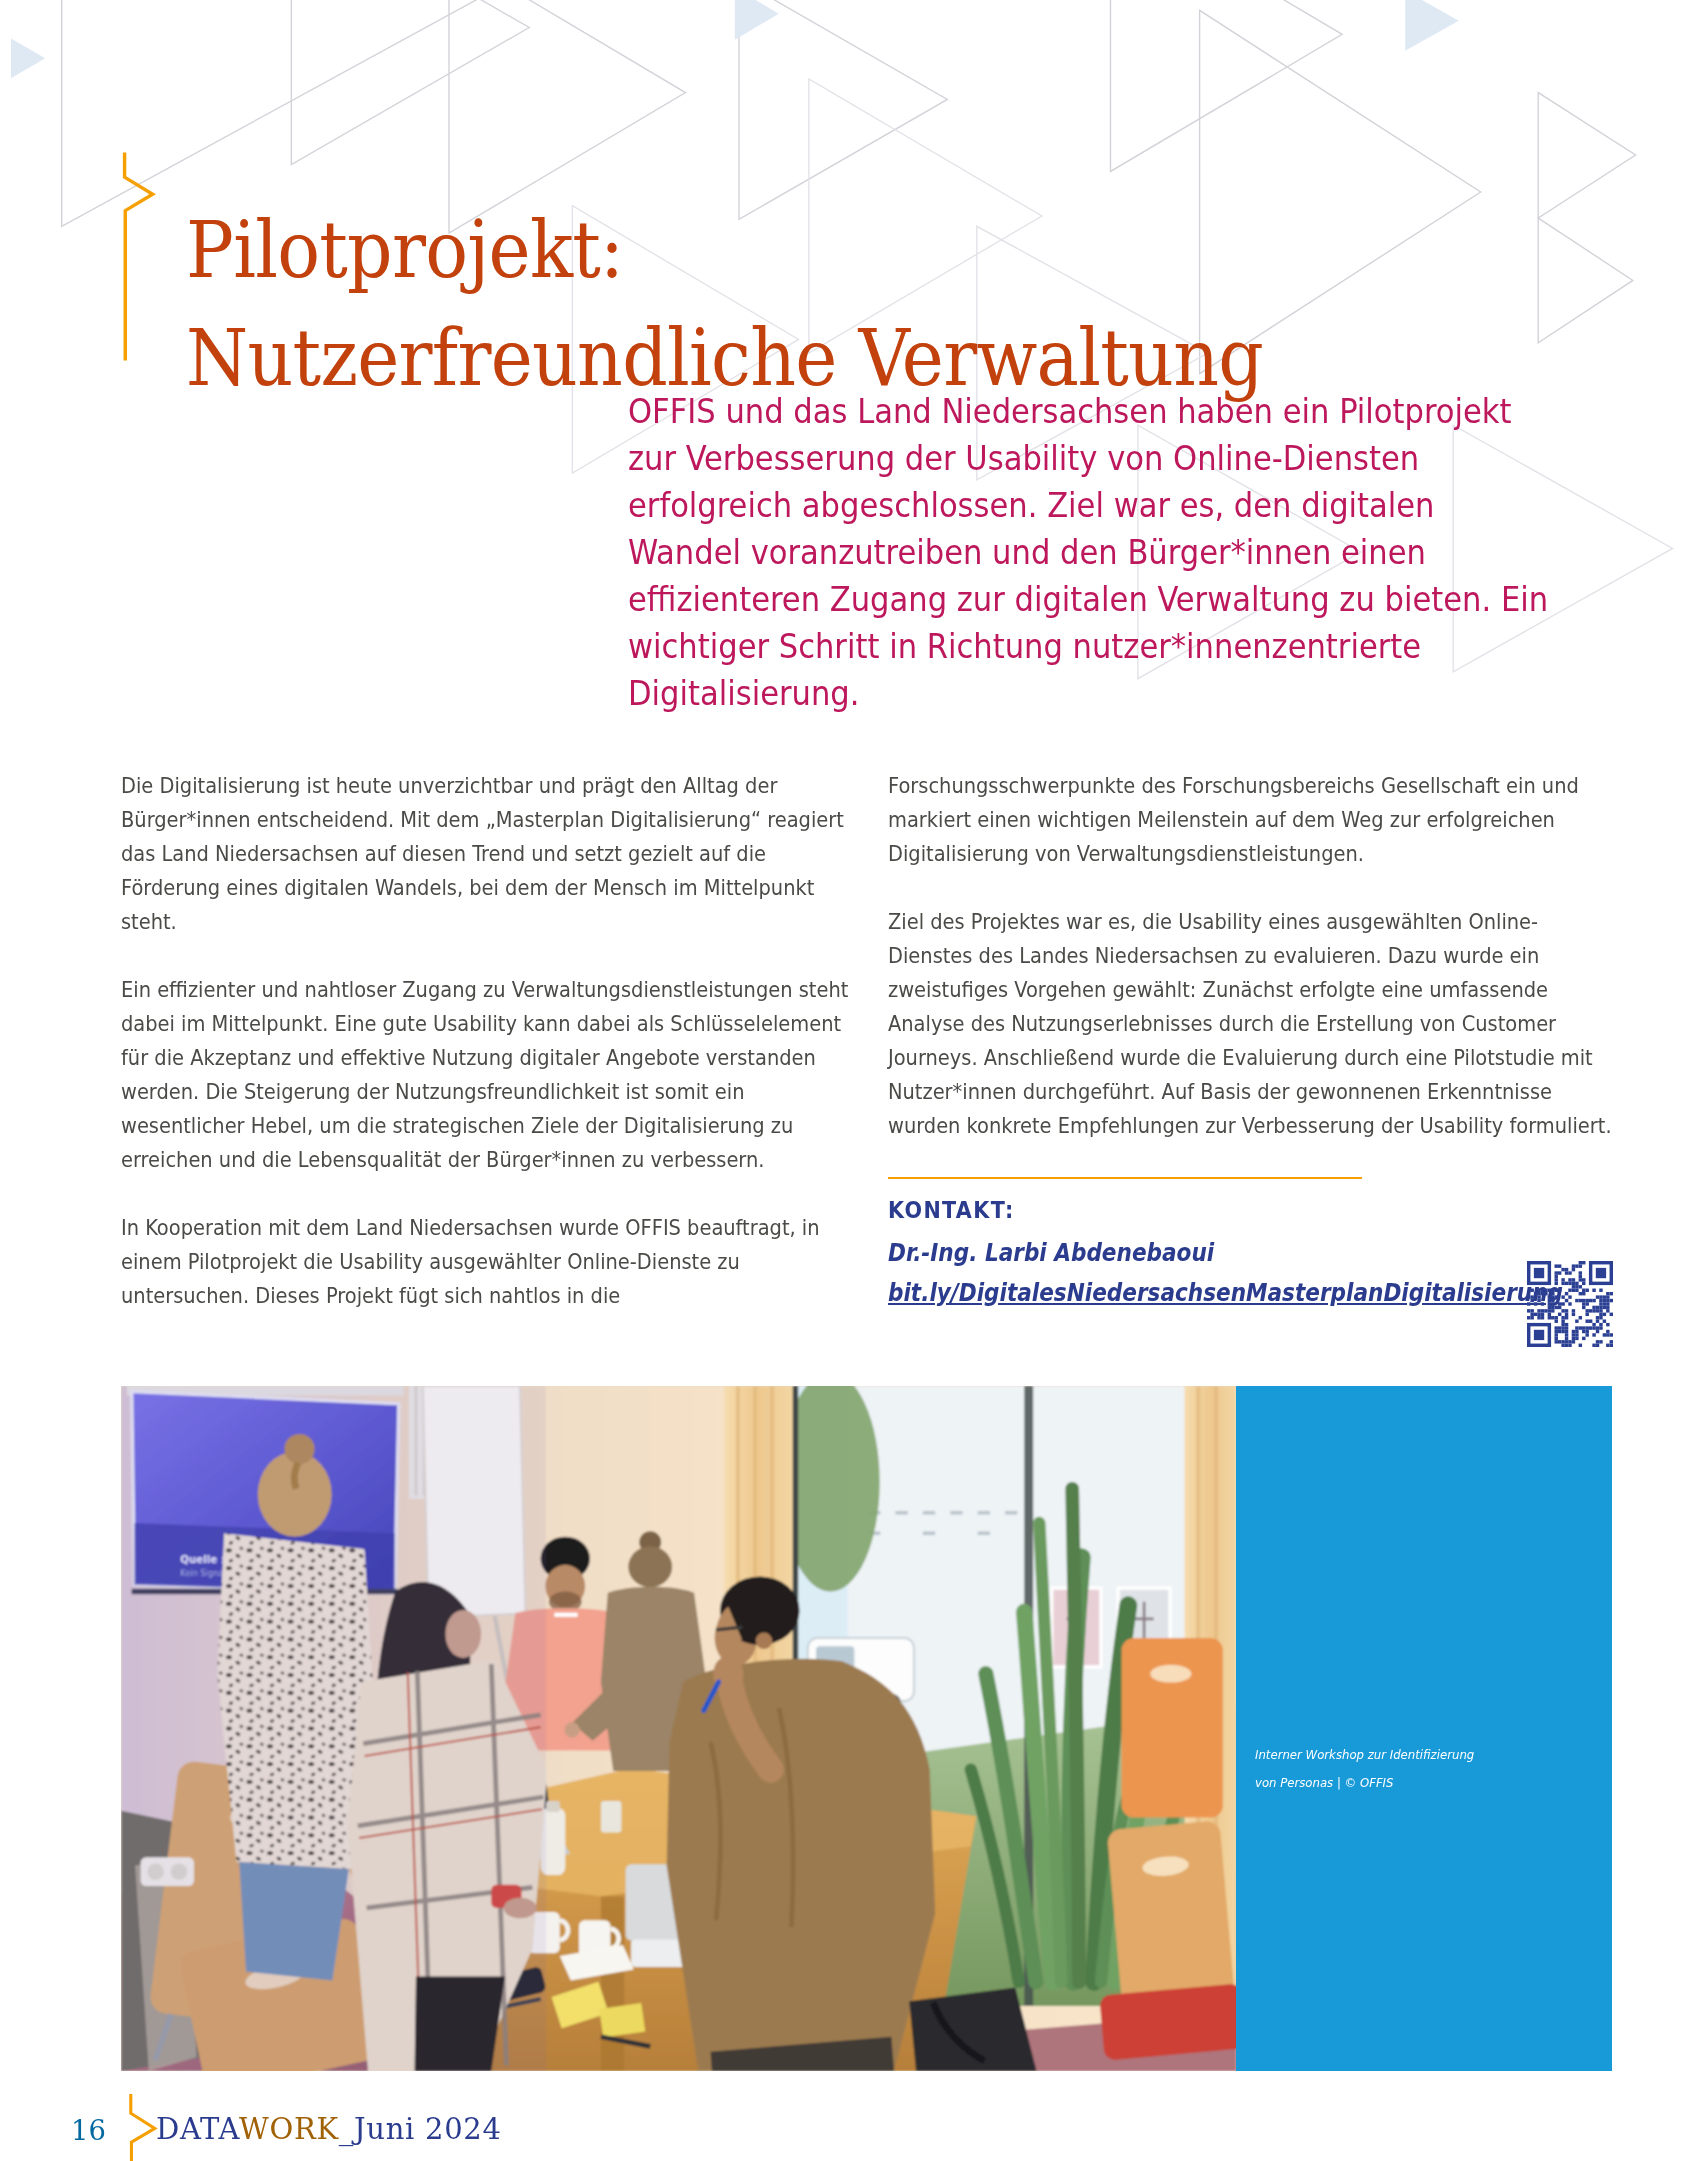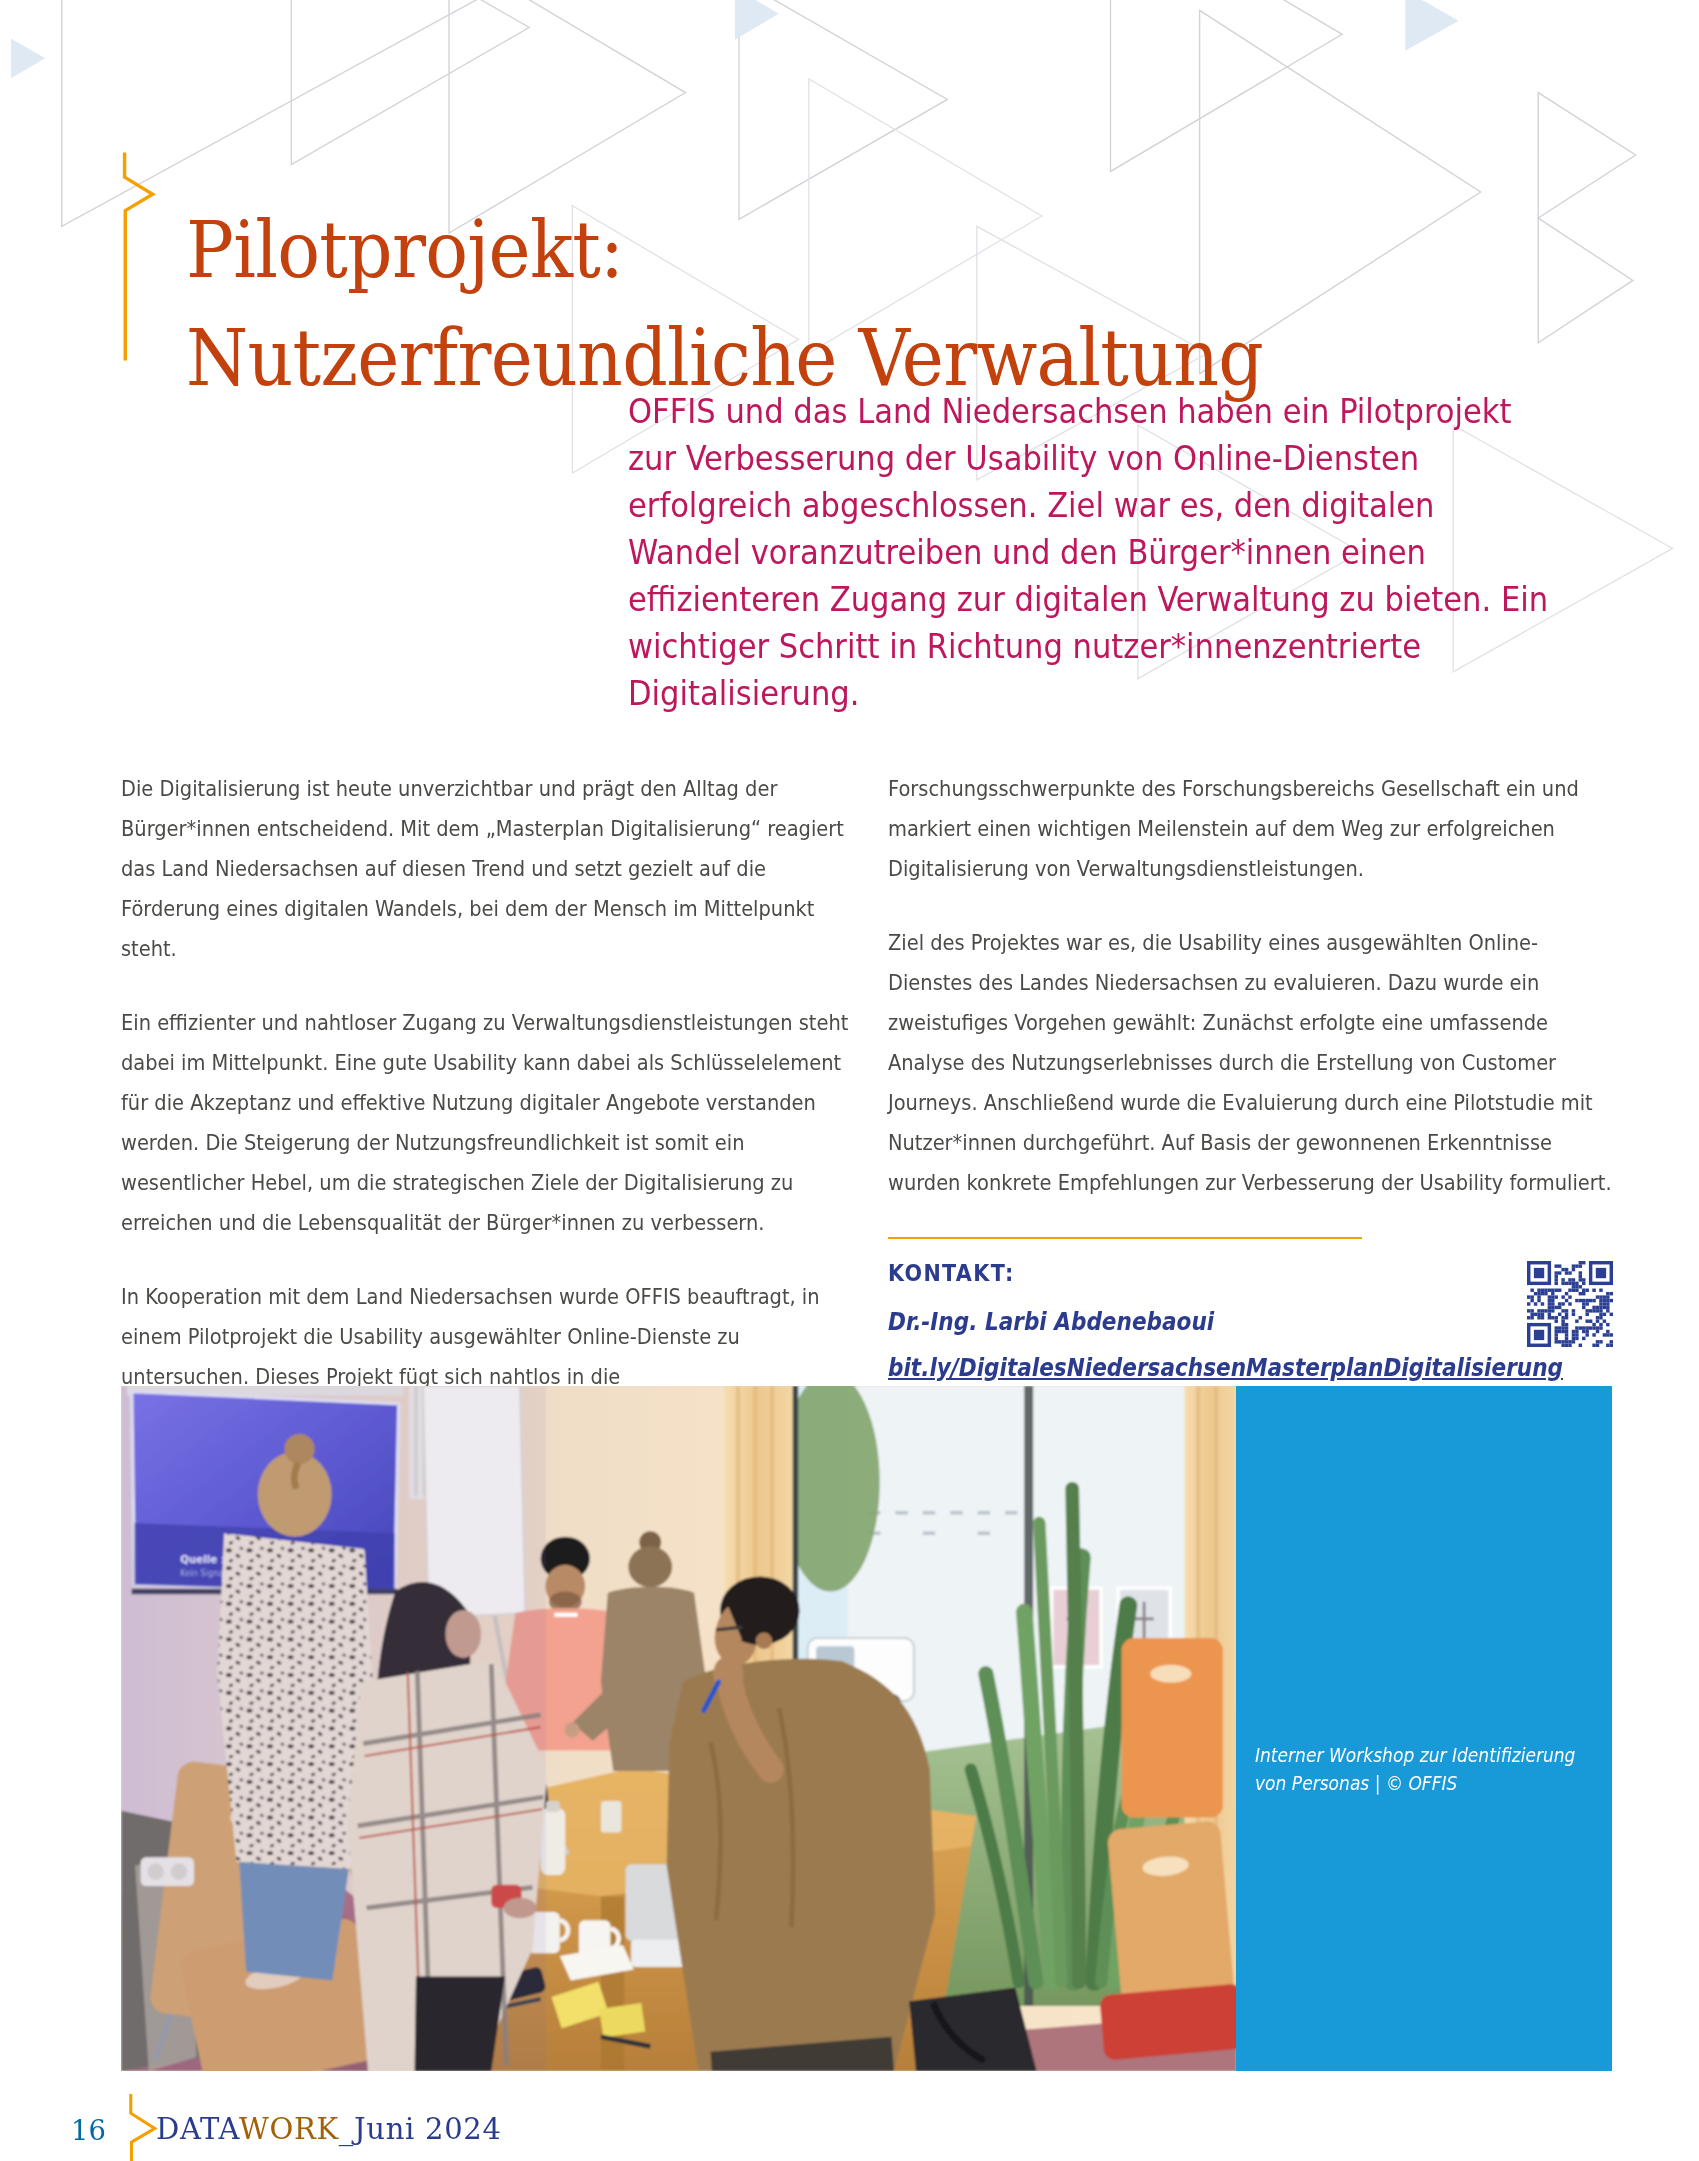--- a/index.html
+++ b/index.html
@@ -8,36 +8,36 @@
   .pattern{position:absolute;left:0;top:0;pointer-events:none;}
   
   .title-mark{position:absolute;left:110px;top:147px;}
   .page-title{position:absolute;left:186px;top:143px;width:1302px;
       font-family:"DejaVu Serif","Liberation Serif",serif;font-stretch:condensed;
       font-size:79px;line-height:108px;color:#c2410c;white-space:pre-line;font-weight:400;letter-spacing:-0.7px;}
   
   .intro{position:absolute;left:628px;top:388px;width:927px;
       font-size:34px;line-height:47px;color:#be185d;font-stretch:condensed;}
   
-  .col{position:absolute;top:769px;width:731px;color:#4a4a47;font-size:21.6px;line-height:40px;font-stretch:condensed;}
+  .col{position:absolute;top:769px;width:731px;color:#4a4a47;font-size:21.6px;line-height:34px;font-stretch:condensed;}
   .col-left{left:121px;}
   .col-right{left:888px;}
   .col p{margin:0 0 34px 0;}
   
   .contact{margin-top:21px;width:474px;border-top:2.1px solid #f5a000;padding-top:13.7px;}
   .contact-label{font-size:23px;font-weight:bold;color:#2b3c8e;letter-spacing:1.4px;}
   .contact-name{font-size:24px;font-style:italic;font-weight:bold;color:#2b3c8e;margin-top:9.6px;}
   .contact-link{display:inline-block;font-size:24px;font-style:italic;font-weight:bold;color:#2b3c8e;
       text-decoration:underline;margin-top:5.5px;white-space:nowrap;}
   .qr{position:absolute;left:1527px;top:1261px;width:86px;height:86px;}
   
   .photo{position:absolute;left:121px;top:1386px;width:1116px;height:685px;overflow:hidden;background:#e9d8c4;}
   .caption-panel{position:absolute;left:1236px;top:1386px;width:376px;height:685px;background:#1899d8;}
   .photo-caption{position:absolute;left:19px;top:355px;width:329px;color:#ffffff;
-      font-size:19px;line-height:28px;font-style:italic;white-space:pre-line;font-stretch:condensed;}
+      font-size:13px;line-height:28px;font-style:italic;white-space:pre-line;font-stretch:condensed;}
   
   .footer-number{position:absolute;left:71px;top:2115px;font-family:"DejaVu Serif","Liberation Serif",serif;
       font-size:27.4px;color:#0369a1;}
   .footer-mark{position:absolute;left:115px;top:2094px;}
   .footer-logo{position:absolute;left:156px;top:2112px;font-family:"DejaVu Serif","Liberation Serif",serif;
       font-size:29px;letter-spacing:0.7px;color:#2b3c8e;white-space:nowrap;}
   .footer-logo .work{color:#a16207;margin-top:44px;}
 </style>
 </head>
 <body>

